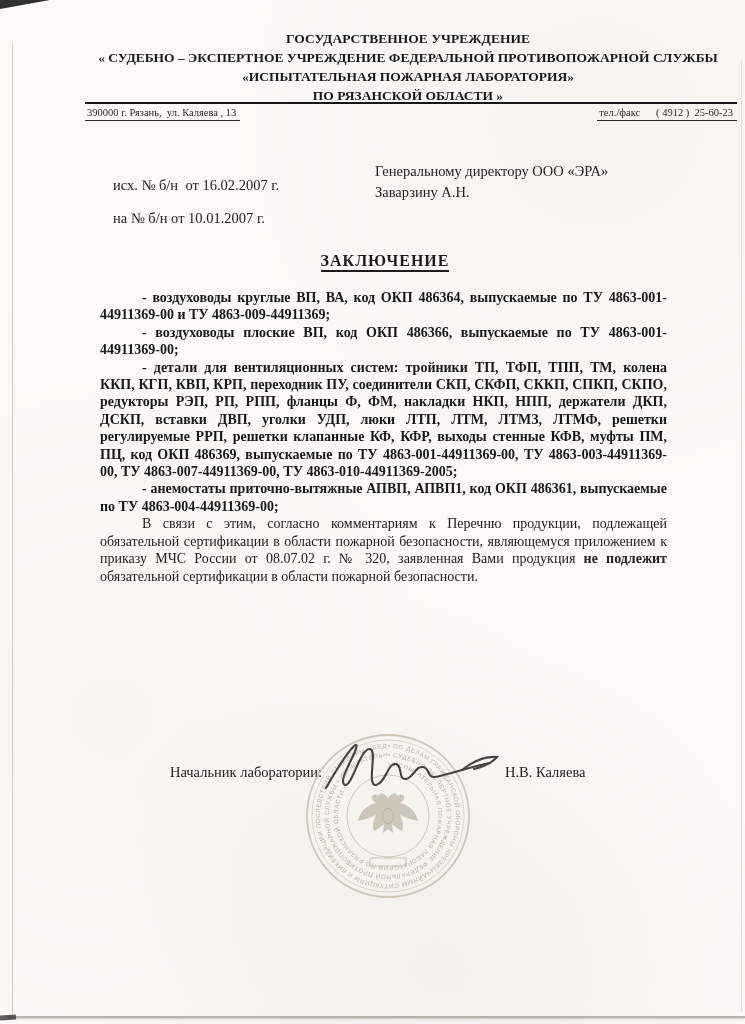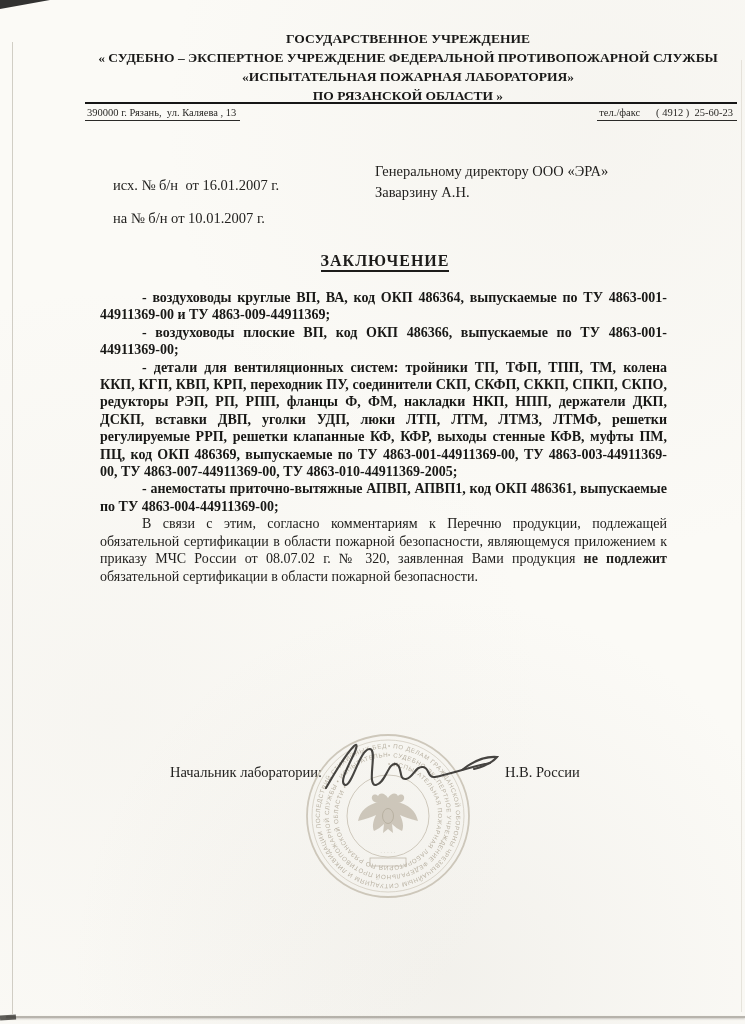--- a/index.html
+++ b/index.html
@@ -73,37 +73,37 @@
     <div>ПО РЯЗАНСКОЙ ОБЛАСТИ »</div>
   </div>
   <div class="rule-main"></div>
   <div class="contact-row">
     <span class="u">390000 г. Рязань,  ул. Каляева , 13</span>
     <span class="u">тел./факс      ( 4912 )  25-60-23</span>
   </div>
 
   <div class="abs reftext" style="top:163px;left:375px;">Генеральному директору ООО «ЭРА»</div>
   <div class="abs reftext" style="top:184px;left:375px;">Заварзину А.Н.</div>
-  <div class="abs reftext" style="top:177px;left:113px;">исх. № б/н  от 16.01.2007 г.</div>
+  <div class="abs reftext" style="top:177px;left:113px;">исх. № б/н  от 16.02.2007 г.</div>
   <div class="abs reftext" style="top:210px;left:113px;">на № б/н от 10.01.2007 г.</div>
 
   <div class="doc-title">
     <span>ЗАКЛЮЧЕНИЕ</span>
   </div>
 
   <div class="body-text">
     <p class="bold">- воздуховоды круглые ВП, ВА, код ОКП 486364, выпускаемые по ТУ 4863-001-44911369-00 и ТУ 4863-009-44911369;</p>
     <p class="bold">- воздуховоды плоские ВП, код ОКП 486366, выпускаемые по ТУ 4863-001-44911369-00;</p>
     <p class="bold">- детали для вентиляционных систем: тройники ТП, ТФП, ТПП, ТМ, колена ККП, КГП, КВП, КРП, переходник ПУ, соединители СКП, СКФП, СККП, СПКП, СКПО, редукторы РЭП, РП, РПП, фланцы Ф, ФМ, накладки НКП, НПП, держатели ДКП, ДСКП, вставки ДВП, уголки УДП, люки ЛТП, ЛТМ, ЛТМЗ, ЛТМФ, решетки регулируемые РРП, решетки клапанные КФ, КФР, выходы стенные КФВ, муфты ПМ, ПЦ, код ОКП 486369, выпускаемые по ТУ 4863-001-44911369-00, ТУ 4863-003-44911369-00, ТУ 4863-007-44911369-00, ТУ 4863-010-44911369-2005;</p>
     <p class="bold">- анемостаты приточно-вытяжные АПВП, АПВП1, код ОКП 486361, выпускаемые по ТУ 4863-004-44911369-00;</p>
     <p><span>В связи с этим, согласно комментариям к Перечню продукции, подлежащей обязательной сертификации в области пожарной безопасности, являющемуся приложением к приказу МЧС России от 08.07.02 г. № 320, заявленная Вами продукция </span><b>не подлежит</b><span> обязательной сертификации в области пожарной безопасности.</span></p>
   </div>
 
   <div class="sig-role">Начальник лаборатории:</div>
-  <div class="sig-name">Н.В. России</div>
+  <div class="sig-name">Н.В. Каляева</div>
 
   <svg class="stamp" width="176" height="176" viewBox="0 0 176 176">
     <defs>
       <path id="ringO" d="M88,20 a68,68 0 1 1 -0.02,0"></path>
       <path id="ringM" d="M88,29 a59,59 0 1 1 -0.02,0"></path>
       <path id="ringI" d="M88,38 a50,50 0 1 1 -0.02,0"></path>
     </defs>
     <g stroke="#bdb5a5" fill="none" opacity="0.7">
       <circle cx="88" cy="88" r="81" stroke-width="1.8"></circle>
       <circle cx="88" cy="88" r="76" stroke-width="0.9" opacity="0.8"></circle>

